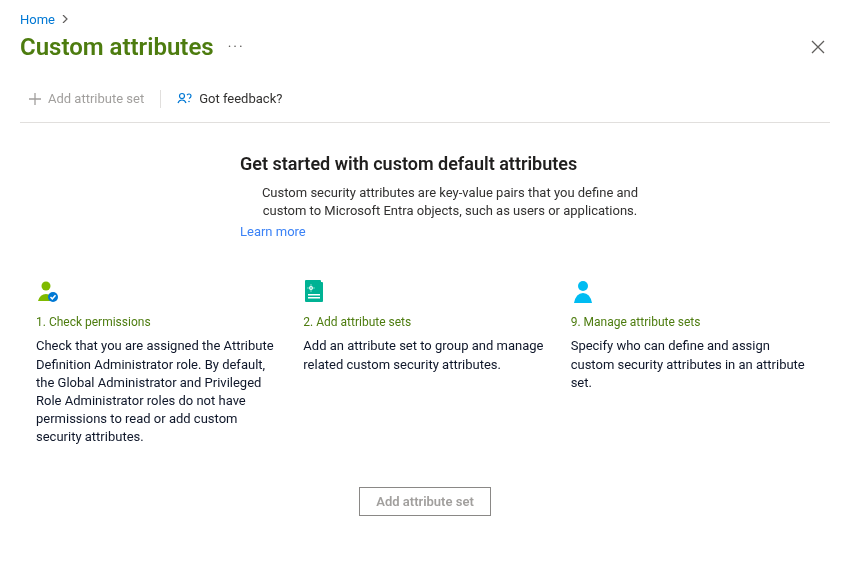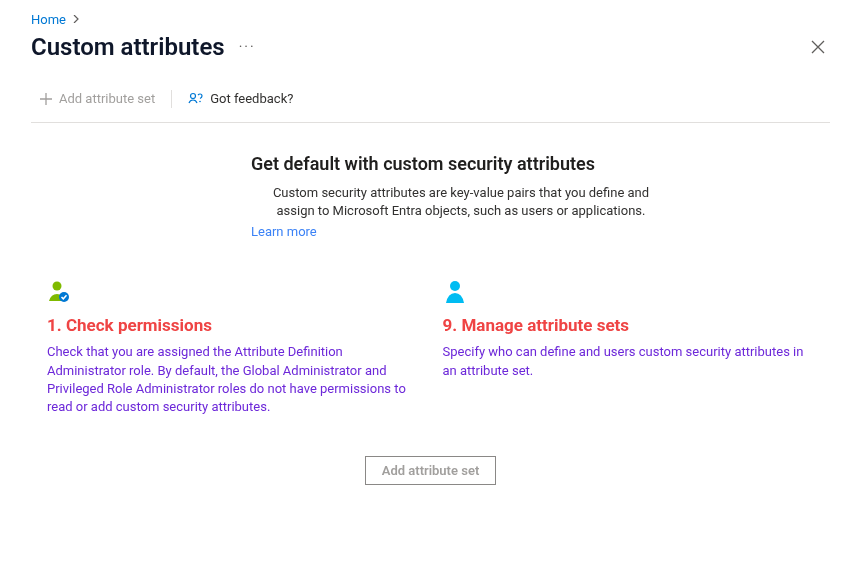--- a/index.html
+++ b/index.html
@@ -9,21 +9,20 @@
       color: #323130;
       background: #fff;
       width: 850px;
       height: 580px;
       overflow: hidden;
     }
     .page {
       padding: 12px 20px 4px 20px;
       position: relative;
       height: 100%;
-      margin-left: 11px;
     }
     .breadcrumb {
       display: flex;
       align-items: center;
       gap: 6px;
       font-size: 13px;
       margin-bottom: 6px;
     }
     .breadcrumb a { color: #0078d4; text-decoration: none; cursor: pointer; }
     .breadcrumb-sep { color: #605e5c; font-size: 11px; }
@@ -34,21 +33,21 @@
       margin-bottom: 24px;
     }
     .page-title {
       display: flex;
       align-items: center;
       gap: 14px;
     }
     .page-title h1 {
       font-size: 24px;
       font-weight: 600;
-      color: #0f172a;
+      color: #4d7c0f;
     }
     .more-dots { color: #605e5c; font-size: 14px; letter-spacing: 2px; cursor: pointer; }
     .close-btn {
       font-size: 18px;
       color: #605e5c;
       cursor: pointer;
       width: 24px;
       height: 24px;
       display: flex;
       align-items: center;
@@ -94,22 +93,22 @@
     .intro-desc { color: #323130; line-height: 1.4; text-align: center; }
     .learn-more { color: #3b82f6; text-decoration: none; cursor: pointer; display: inline-block; margin-top: 4px; }
     .steps {
       display: flex;
       gap: 24px;
       padding: 0 16px;
       margin-bottom: 40px;
     }
     .step { flex: 1; }
     .step-icon { height: 30px; margin-bottom: 10px; display: flex; align-items: flex-end; }
-    .step h3 { font-size: 17px; font-weight: 700; margin-bottom: 8px; color: #ef4444; }
-    .step p { font-size: 13px; color: #6d28d9; line-height: 1.4; }
+    .step h3 { font-size: 12px; font-weight: 400; margin-bottom: 8px; color: #4d7c0f; }
+    .step p { font-size: 13px; color: #0f172a; line-height: 1.4; }
     .bottom-action {
       display: flex;
       justify-content: center;
     }
     .bottom-btn {
       border: 1px solid #8a8886;
       background: #fff;
       color: #a19f9d;
       font-size: 13px;
       font-weight: 600;
@@ -160,49 +159,64 @@
             <path d="M1 11 q1 -3 4 -3 q3 0 4 3" fill="none" stroke="#0078d4" stroke-width="1.2"></path>
             <path d="M10 3 q1 -1 2 -1 q2 0 2 2 q0 1.5 -2 2.5" fill="none" stroke="#0078d4" stroke-width="1.2"></path>
             <circle cx="12" cy="9.5" r="0.8" fill="#0078d4"></circle>
           </svg>
       </span>
       <span class="lbl">Got feedback?</span>
     </div>
   </div>
 
   <div class="intro">
-    <h2>Get default with custom security attributes</h2>
+    <h2>Get started with custom default attributes</h2>
     <div class="intro-desc">
       <span>Custom security attributes are key-value pairs that you define and</span><br>
-      <span>assign to Microsoft Entra objects, such as users or applications.</span>
+      <span>custom to Microsoft Entra objects, such as users or applications.</span>
     </div>
     <a class="learn-more">Learn more</a>
   </div>
 
   <div class="steps">
     <div class="step">
       <div class="step-icon">
         <svg width="26" height="26" viewBox="0 0 26 26">
           <circle cx="10" cy="7" r="4.5" fill="#7fba00"></circle>
           <path d="M2 22 q2 -7 8 -7 q6 0 8 7 z" fill="#7fba00"></path>
           <circle cx="17" cy="18" r="5" fill="#0078d4"></circle>
           <path d="M14.5 18 l1.8 1.8 l3.2 -3.5" fill="none" stroke="#fff" stroke-width="1.5"></path>
         </svg>
       </div>
       <h3>1. Check permissions</h3>
       <p>Check that you are assigned the Attribute Definition Administrator role. By default, the Global Administrator and Privileged Role Administrator roles do not have permissions to read or add custom security attributes.</p>
     </div>
     <div class="step">
       <div class="step-icon">
         <svg width="24" height="26" viewBox="0 0 24 26">
+          <rect x="2" y="3" width="18" height="20" rx="1" fill="#00b294"></rect>
+          <rect x="2" y="1" width="16" height="5" rx="1" fill="#00b294"></rect>
+          <circle cx="8" cy="9" r="2" fill="#fff"></circle>
+          <circle cx="8" cy="9" r="0.8" fill="#00b294"></circle>
+          <path d="M8 6.5 v-1 M8 11.5 v1 M5.5 9 h-1 M10.5 9 h1" stroke="#fff" stroke-width="1"></path>
+          <rect x="5" y="15" width="12" height="1.5" fill="#fff"></rect>
+          <rect x="5" y="18" width="12" height="1.5" fill="#fff"></rect>
+        </svg>
+      </div>
+      <h3>2. Add attribute sets</h3>
+      <p>Add an attribute set to group and manage related custom security attributes.</p>
+    </div>
+    <div class="step">
+      <div class="step-icon">
+        <svg width="24" height="26" viewBox="0 0 24 26">
           <circle cx="12" cy="7" r="5" fill="#00bcf2"></circle>
           <path d="M3 24 q2 -10 9 -10 q7 0 9 10 z" fill="#00bcf2"></path>
         </svg>
       </div>
       <h3>9. Manage attribute sets</h3>
-      <p>Specify who can define and users custom security attributes in an attribute set.</p>
+      <p>Specify who can define and assign custom security attributes in an attribute set.</p>
     </div>
   </div>
 
   <div class="bottom-action">
     <button class="bottom-btn" disabled="">Add attribute set</button>
   </div>
 </div>
 
 </body></html>

